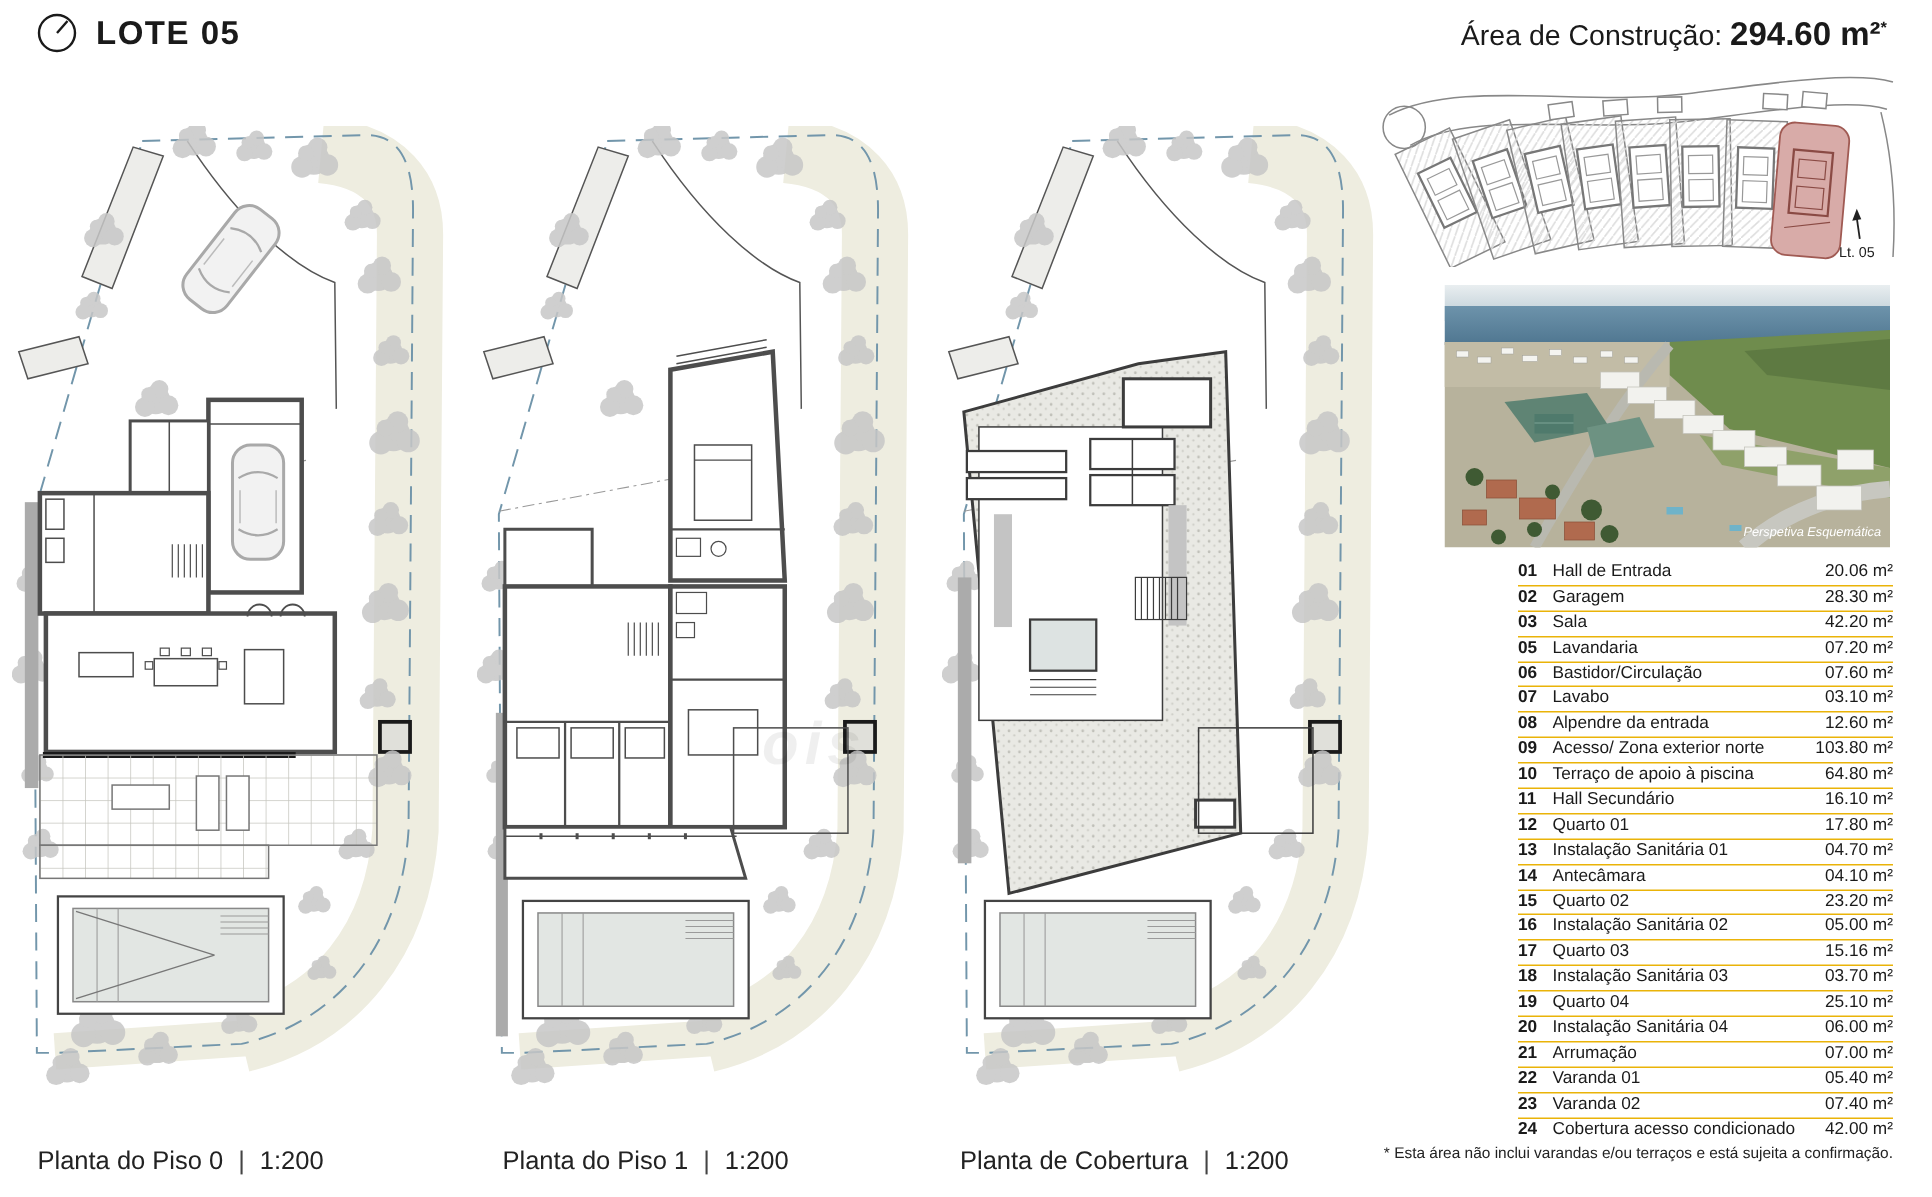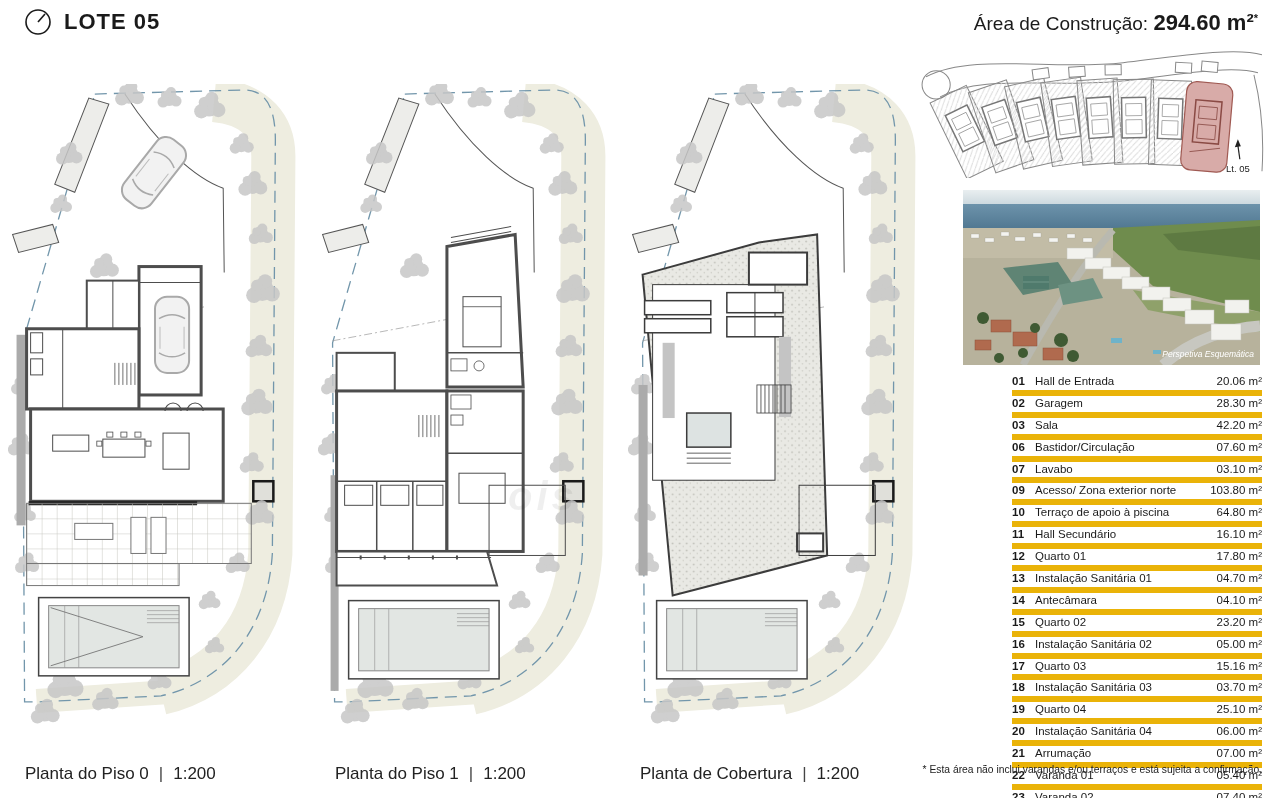--- a/index.html
+++ b/index.html
@@ -31,21 +31,21 @@
   
   .aerial{left:963px;top:190px;width:297px;height:175px;}
   .aerial-caption{left:963px;top:190px;width:291px;height:169px;display:flex;
     align-items:flex-end;justify-content:flex-end;color:#ffffff;font-size:8.5px;
     pointer-events:none;font-style:italic;}
 
   
   .areas-table{left:1012px;top:374px;width:250px;}
   .room-row{display:flex;align-items:baseline;height:14.9px;padding-top:1px;
     font-size:11.5px;line-height:13px;}
-  .room-row:not(:last-child){border-bottom:6px solid #eab308;}
+  .room-row:not(:last-child){border-bottom:1px solid #eab308;}
   .room-num{font-weight:bold;width:23px;flex:0 0 auto;}
   .room-name{flex:1 1 auto;white-space:nowrap;overflow:hidden;}
   .room-area{flex:0 0 auto;text-align:right;font-size:11.5px;}
 
   .footnote{right:26px;top:764px;font-size:10.3px;color:#222;white-space:nowrap;}
 
   .watermark{left:508px;top:474px;font-size:40px;font-weight:bold;color:#000;
     opacity:0.06;letter-spacing:4px;pointer-events:none;font-style:italic;}
 </style>
 </head>
@@ -434,33 +434,43 @@
     <span class="room-area">28.30 m²</span>
   </div>
 
   <div class="room-row">
     <span class="room-num">03</span>
     <span class="room-name">Sala</span>
     <span class="room-area">42.20 m²</span>
   </div>
 
 
+  <div class="room-row">
+    <span class="room-num">05</span>
+    <span class="room-name">Lavandaria</span>
+    <span class="room-area">07.20 m²</span>
+  </div>
 
   <div class="room-row">
     <span class="room-num">06</span>
     <span class="room-name">Bastidor/Circulação</span>
     <span class="room-area">07.60 m²</span>
   </div>
 
   <div class="room-row">
     <span class="room-num">07</span>
     <span class="room-name">Lavabo</span>
     <span class="room-area">03.10 m²</span>
   </div>
 
+  <div class="room-row">
+    <span class="room-num">08</span>
+    <span class="room-name">Alpendre da entrada</span>
+    <span class="room-area">12.60 m²</span>
+  </div>
 
   <div class="room-row">
     <span class="room-num">09</span>
     <span class="room-name">Acesso/ Zona exterior norte</span>
     <span class="room-area">103.80 m²</span>
   </div>
 
   <div class="room-row">
     <span class="room-num">10</span>
     <span class="room-name">Terraço de apoio à piscina</span>

